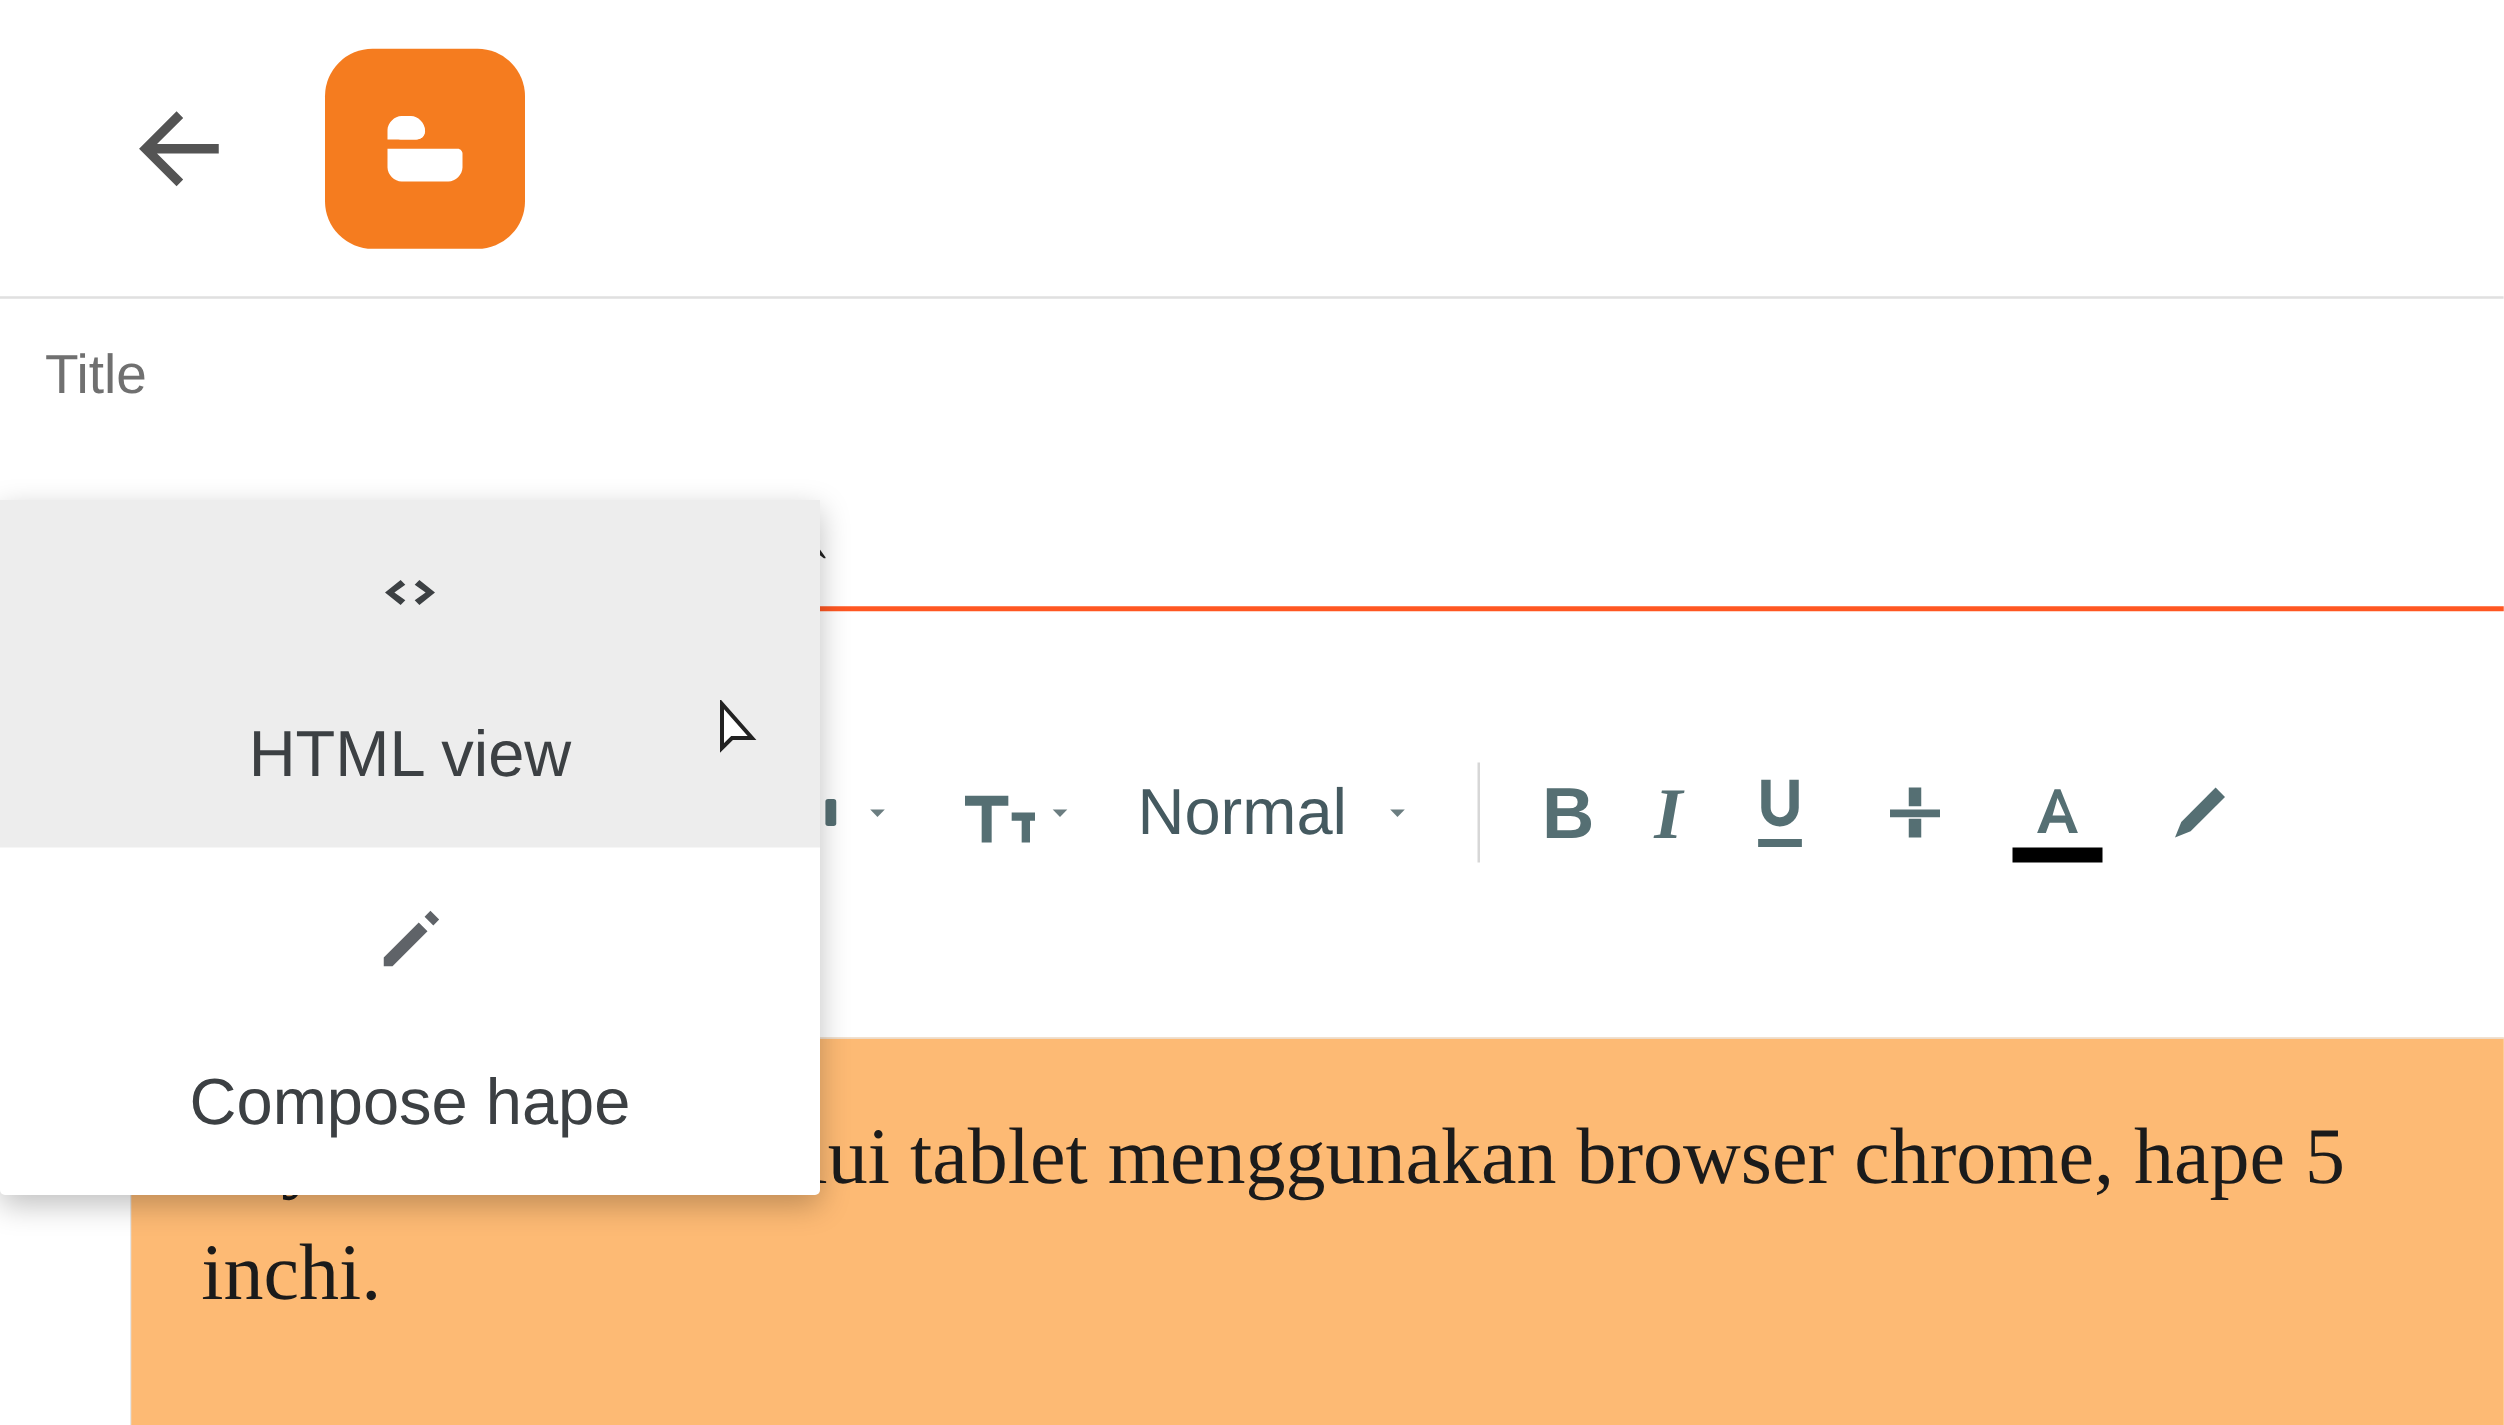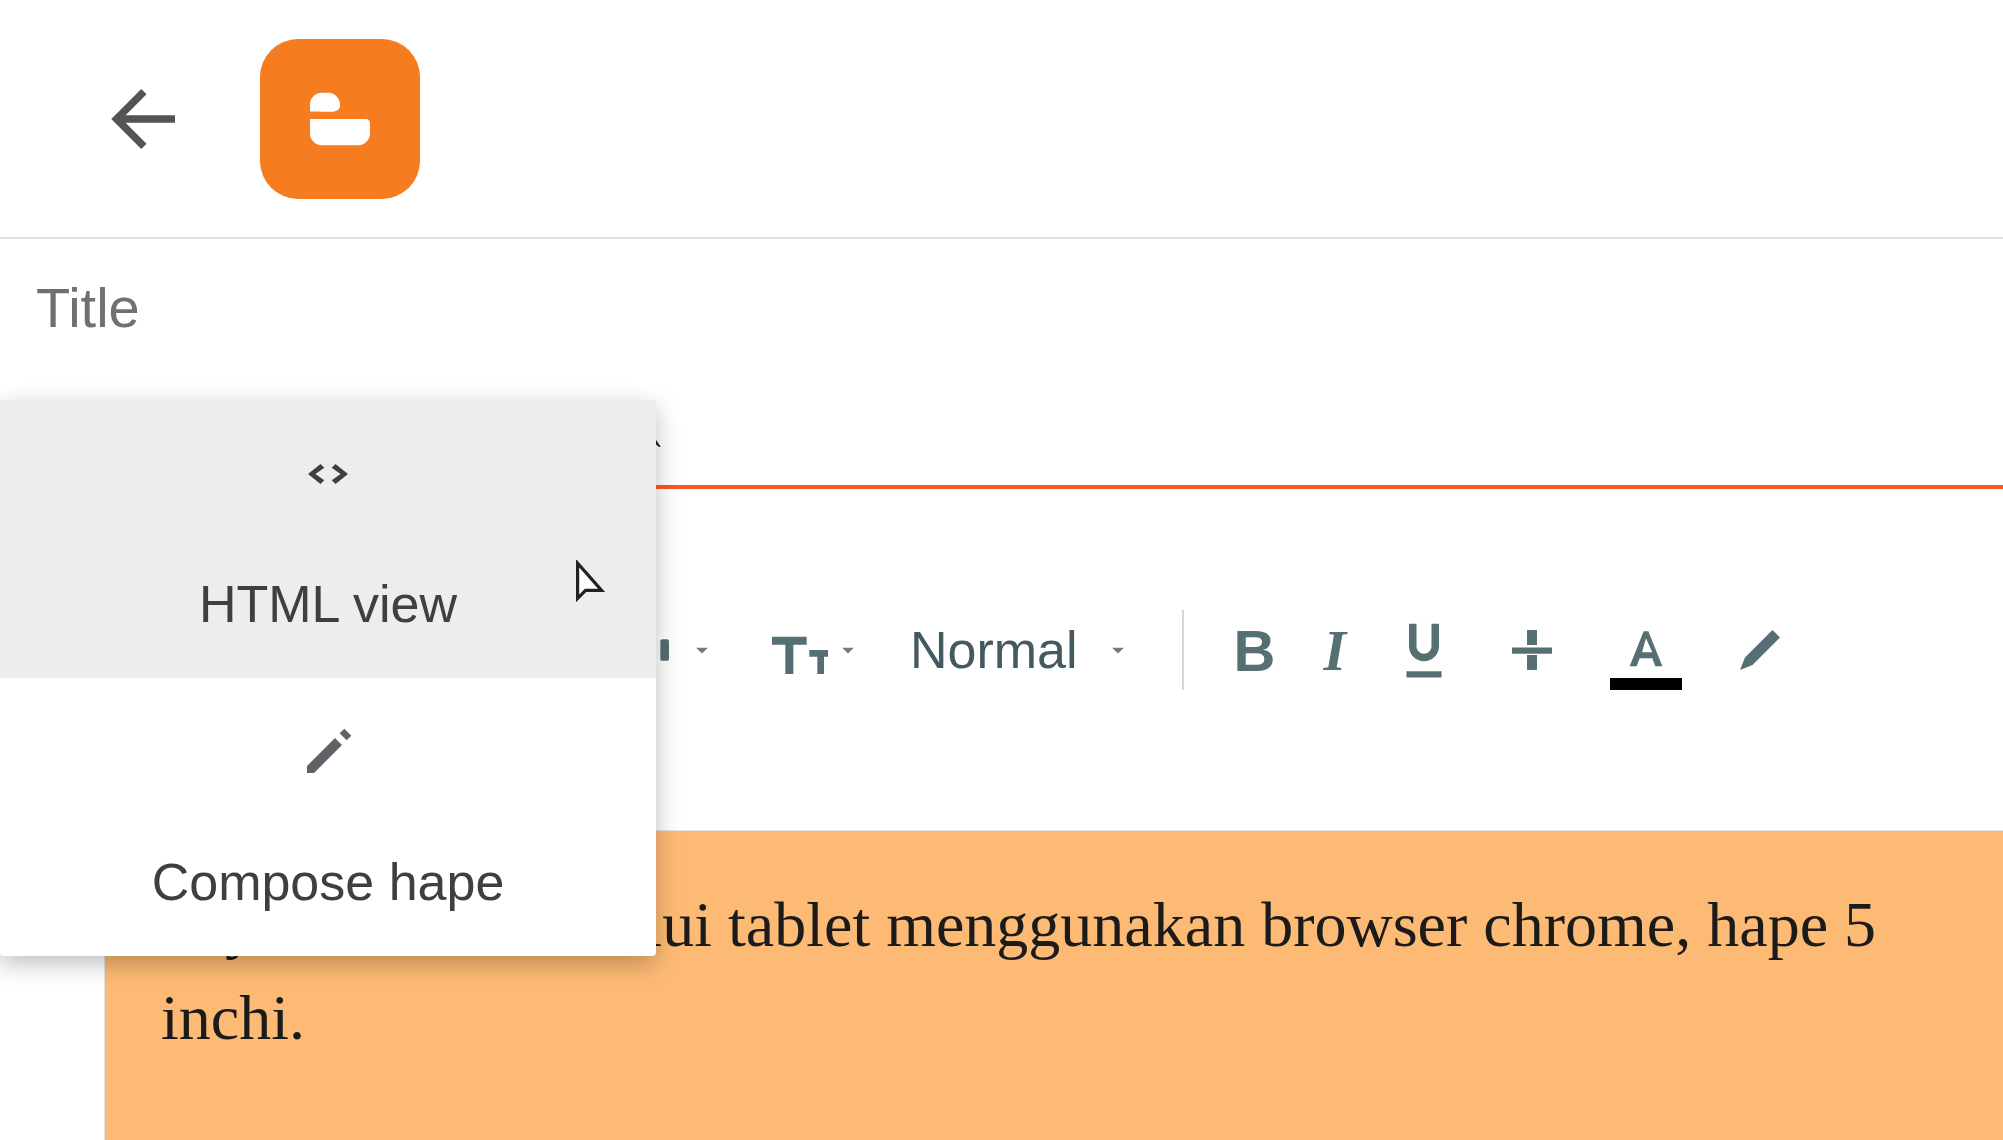--- a/index.html
+++ b/index.html
@@ -29,21 +29,21 @@
     border-radius: 38px;
     display: flex; align-items: center; justify-content: center;
   }
   .logo svg { width: 90px; height: 90px; }
 
   
   .title-area {
     padding: 36px 0 0 36px;
   }
   .title-label {
-    font-size: 56px;
+    font-size: 44px;
     color: #707070;
     font-family: Arial, sans-serif;
   }
 
   
   .orange-line {
     position: absolute;
     top: 485px;
     left: 656px;
     right: 0;

